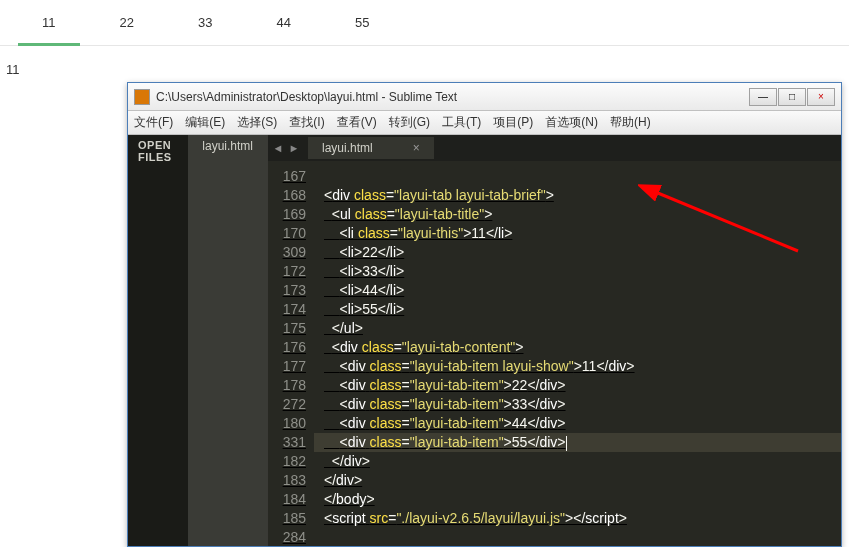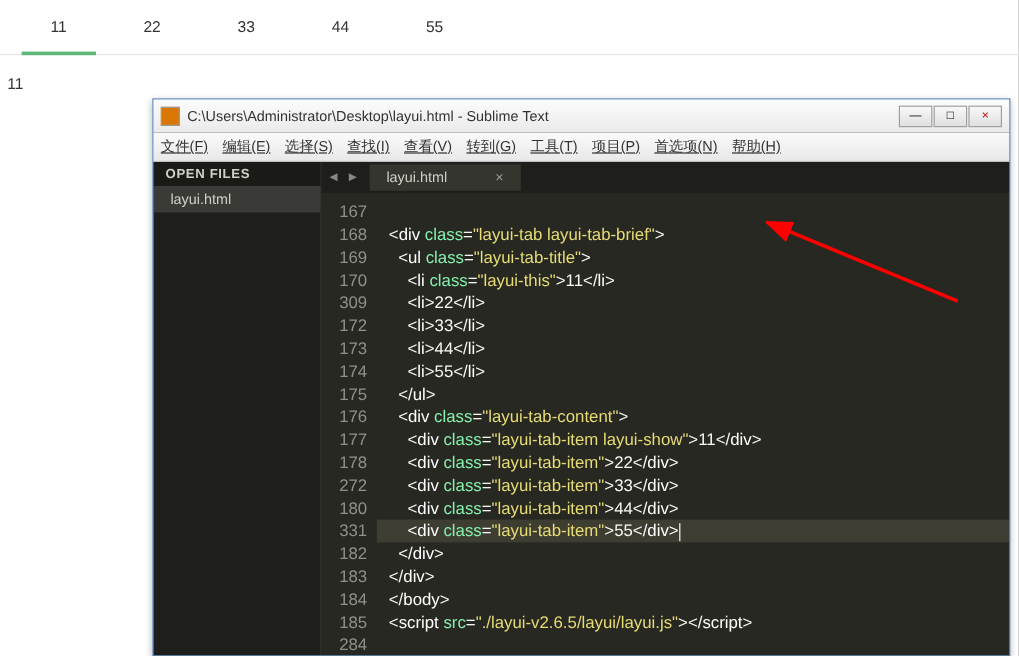--- a/index.html
+++ b/index.html
@@ -13,42 +13,42 @@
 .content-label { padding: 16px 0 0 6px; color: #333; font-size: 13px; }
 
 
 .editor-window { position: absolute; left: 127px; top: 82px; width: 715px; height: 465px; border: 1px solid #4c7eb8; box-shadow: 0 2px 6px rgba(0,0,0,0.3); background: #f0f0f0; display: flex; flex-direction: column; }
 .titlebar { height: 28px; background: linear-gradient(#fcfcfc, #eaeaea); display: flex; align-items: center; padding: 0 6px; border-bottom: 1px solid #c0c0c0; }
 .titlebar .app-icon { width: 16px; height: 16px; background: #d97706; margin-right: 6px; border: 1px solid #999; }
 .titlebar .title { font-size: 12px; color: #333; flex: 1; }
 .titlebar .winbtns { display: flex; gap: 1px; }
 .titlebar .wbtn { width: 28px; height: 18px; border: 1px solid #a0a0a0; background: linear-gradient(#f8f8f8, #e0e0e0); font-size: 10px; text-align: center; line-height: 16px; cursor: pointer; }
 .menubar { height: 24px; background: linear-gradient(#fafafa, #e8e8e8); display: flex; align-items: center; padding: 0 6px; gap: 12px; border-bottom: 1px solid #c0c0c0; font-size: 12px; color: #333; }
-.menubar .mi { cursor: pointer; text-decoration: underline; }
+.menubar .mi { cursor: pointer; }
 
 .editor-body { flex: 1; display: flex; background: #272822; overflow: hidden; }
-.sidebar { width: 140px; background: #1e1f1c; border-right: 1px solid #3a3a36; display: flex; flex-direction: column; }
+.sidebar { width: 140px; background: #1e1f1c; border-right: 1px solid #3a3a36; display: flex; flex-direction: row; }
 .sidebar .sb-header { background: #1a1b17; color: #d0d0c8; font-size: 11px; font-weight: bold; padding: 4px 10px; letter-spacing: 0.5px; }
 .sidebar .sb-file { background: #3a3b36; color: #d0d0c8; font-size: 12px; padding: 4px 14px; cursor: pointer; }
 
 .main { flex: 1; display: flex; flex-direction: column; background: #272822; }
 .tabbar { height: 26px; background: #1e1f1c; display: flex; align-items: center; padding-left: 2px; }
 .tabbar .navarrows { display: flex; margin-right: 6px; }
 .tabbar .navarrow { width: 16px; height: 16px; color: #888; font-size: 11px; text-align: center; line-height: 16px; cursor: pointer; }
 .tabbar .filetab { background: #34352f; color: #d0d0c8; font-size: 12px; padding: 4px 14px; display: flex; align-items: center; gap: 40px; border-right: 1px solid #1e1f1c; cursor: pointer; }
 .tabbar .filetab .close { color: #999; cursor: pointer; font-size: 12px; }
 
-.code-area { flex: 1; display: flex; font-family: Consolas, "Courier New", monospace; font-size: 14px; overflow: hidden; }
+.code-area { flex: 1; display: flex; font-family: Consolas, "Courier New", monospace; font-size: 14px; overflow: hidden; text-decoration: underline; }
 .gutter { width: 46px; background: #272822; color: #8f908a; text-align: right; padding: 6px 8px 6px 4px; line-height: 19px; user-select: none; }
 .gutter .ln { height: 19px; }
 .code { flex: 1; padding: 6px 0; line-height: 19px; color: #f8f8f2; white-space: pre; position: relative; }
 .code .line { height: 19px; padding-left: 10px; }
 .code .line.hl { background: #3e3d32; }
 .tag { color: #ffffff; }
-.attr { color: #86efac; }
+.attr { color: #fde047; }
 .str { color: #e6db74; }
 .txt { color: #f8f8f2; }
 .punc { color: #f8f8f2; }
 .cursor { display: inline-block; width: 1px; height: 15px; background: #f8f8f2; vertical-align: middle; }
 
 
 .arrow { position: absolute; pointer-events: none; }
 </style>
 </head>
 <body>

